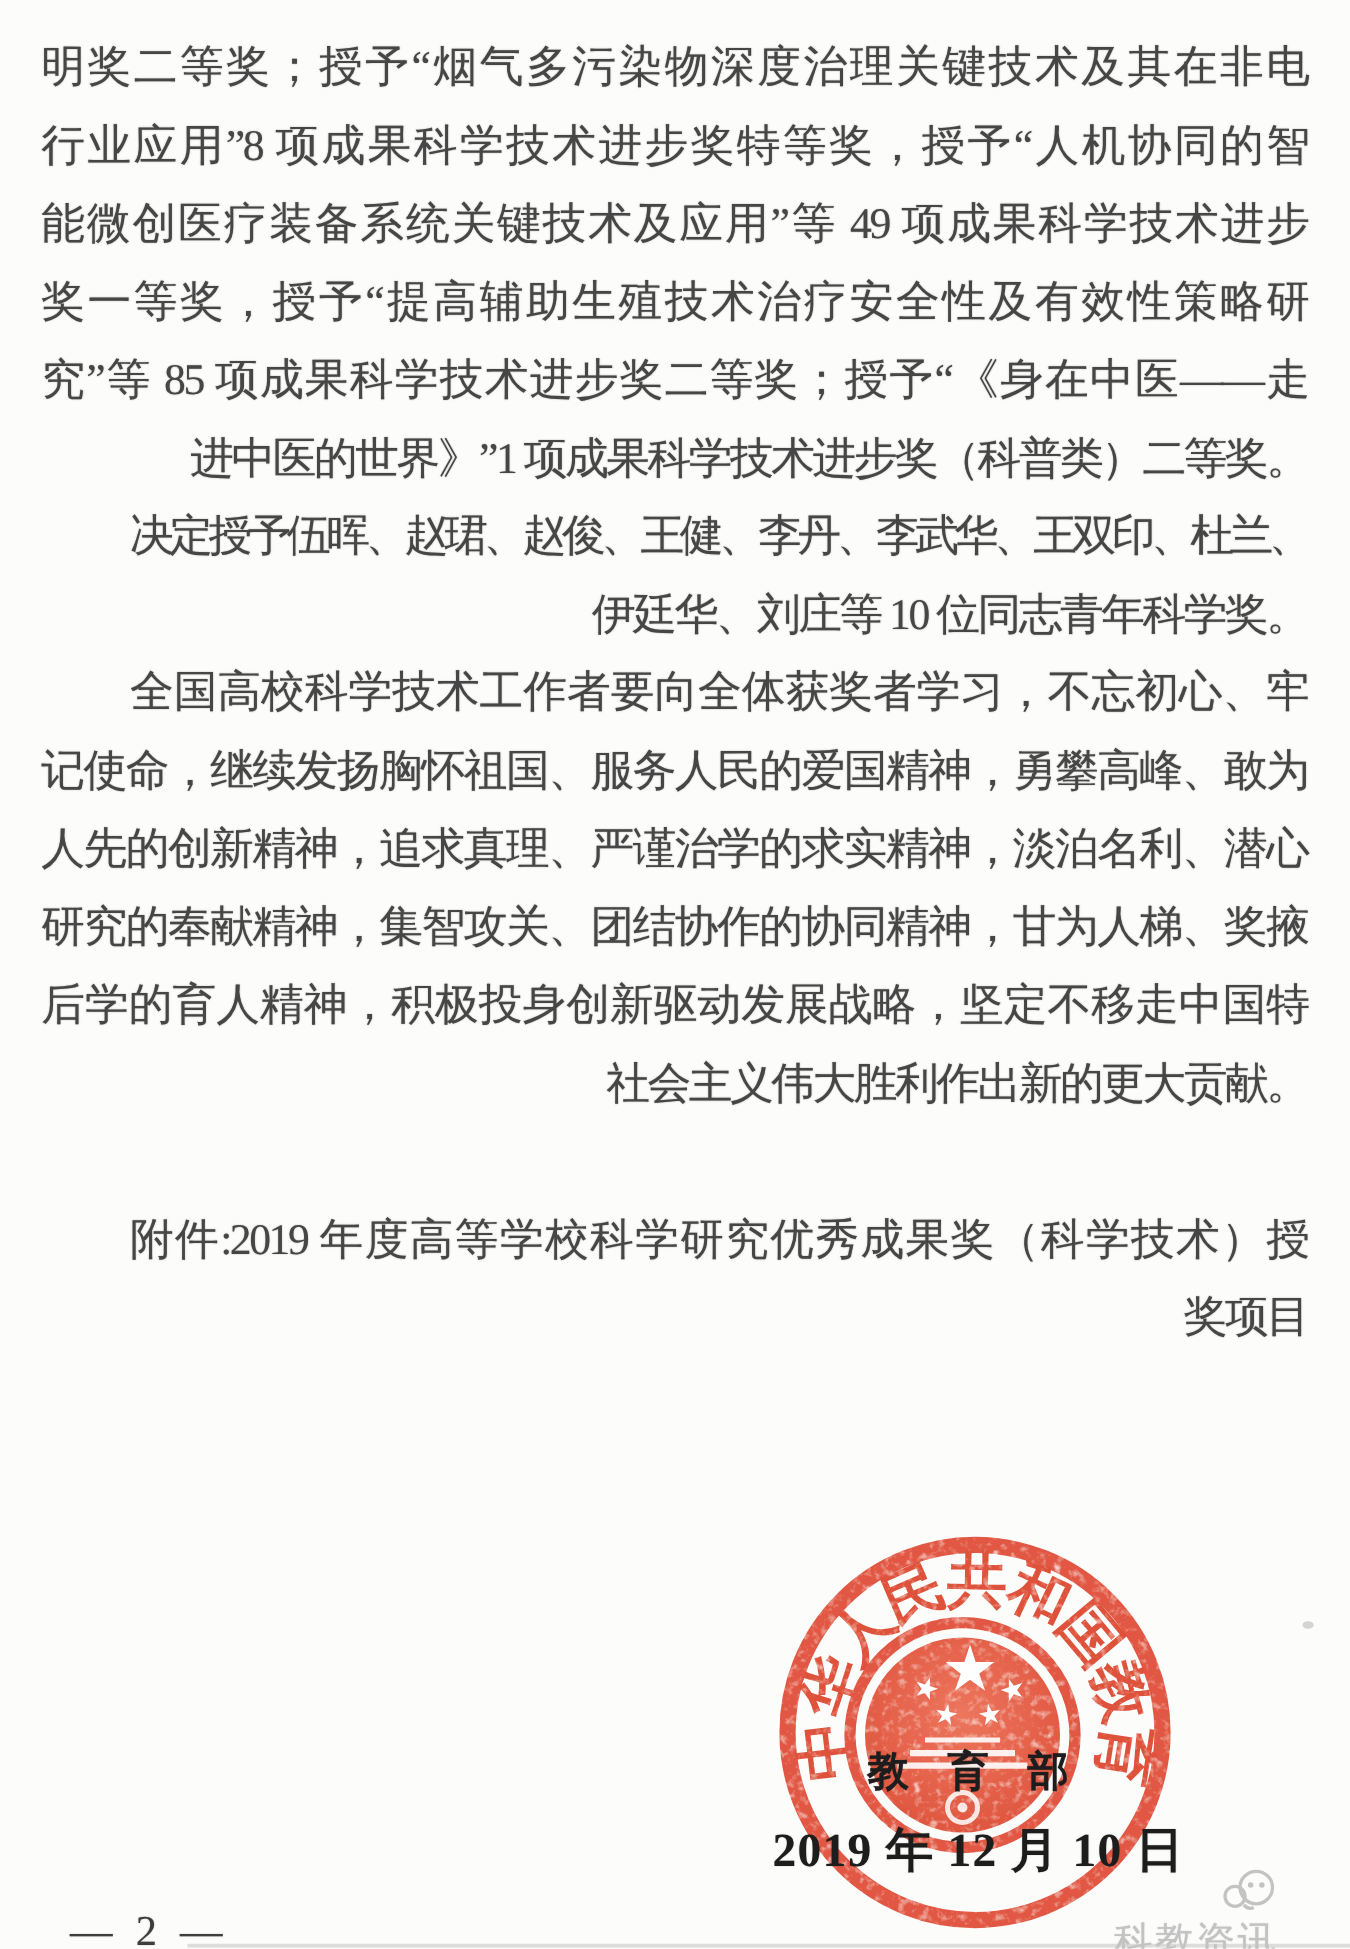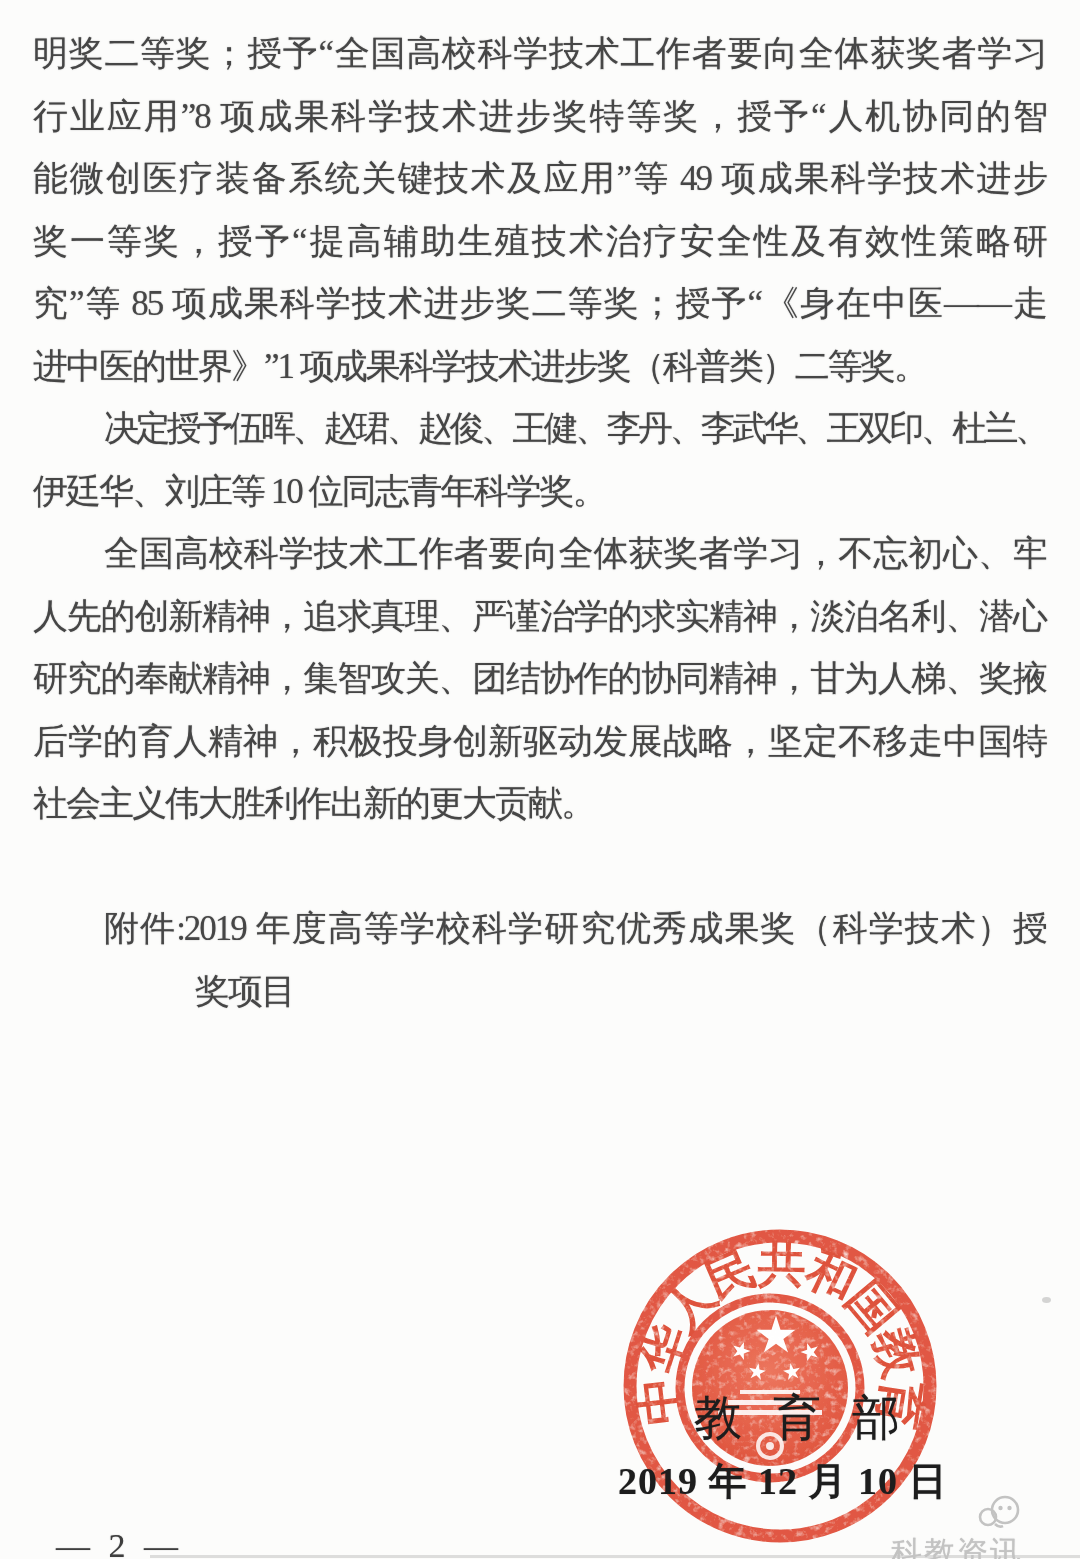--- a/index.html
+++ b/index.html
@@ -16,30 +16,31 @@
   }
   
   .doc{
     position:absolute;left:33px;top:23px;width:1013px;
     color:#464646;
   }
   .ln{
     height:62.5px;line-height:62.5px;
     font-size:35px;letter-spacing:-2px;
     text-shadow:0 0 1.2px rgba(70,70,70,.55);
+    text-align:right;
   }
   .full{text-align:justify;text-align-last:justify;text-justify:inter-character;}
   .ind1{padding-left:71px;font-family:Liberation Serif, serif;}
   .ind2{padding-left:162px;}
   .tight{letter-spacing:-4px;}
   
   .seal{position:absolute;left:600px;top:1206px;width:360px;height:360px;}
   .seal-label{
     position:absolute;left:694px;top:1396px;height:44px;line-height:44px;
-    font-size:48px;font-weight:400;letter-spacing:31px;color:#1d1d1d;
+    font-size:33px;font-weight:700;letter-spacing:31px;color:#1d1d1d;
     text-shadow:0 0 1px rgba(0,0,0,.4);white-space:nowrap;
   }
   .seal-date{
     position:absolute;left:618px;top:1461px;height:40px;line-height:40px;
     font-size:38px;font-weight:600;letter-spacing:1px;color:#1d1d1d;
     text-shadow:0 0 1px rgba(0,0,0,.35);white-space:nowrap;
   }
   
   .watermark{
     position:absolute;left:888px;top:1490px;display:flex;align-items:flex-end;
@@ -62,29 +63,30 @@
     position:absolute;left:1042px;top:1297px;width:9px;height:6px;border-radius:50%;
     background:#c9c9c9;opacity:.8;
   }
 </style>
 </head>
 <body>
 
 <div class="page">
 
   <div class="doc">
-    <div class="ln full">明奖二等奖；授予“全国高校科学技术工作者要向全体获奖者学习</div>
+    <div class="ln full">明奖二等奖；授予“烟气多污染物深度治理关键技术及其在非电</div>
     <div class="ln full">行业应用”8 项成果科学技术进步奖特等奖，授予“人机协同的智</div>
     <div class="ln full">能微创医疗装备系统关键技术及应用”等 49 项成果科学技术进步</div>
     <div class="ln full">奖一等奖，授予“提高辅助生殖技术治疗安全性及有效性策略研</div>
     <div class="ln full">究”等 85 项成果科学技术进步奖二等奖；授予“《身在中医——走</div>
     <div class="ln">进中医的世界》”1 项成果科学技术进步奖（科普类）二等奖。</div>
     <div class="ln full ind1 tight">决定授予伍晖、赵珺、赵俊、王健、李丹、李武华、王双印、杜兰、</div>
     <div class="ln">伊廷华、刘庄等 10 位同志青年科学奖。</div>
     <div class="ln full ind1">全国高校科学技术工作者要向全体获奖者学习，不忘初心、牢</div>
+    <div class="ln full">记使命，继续发扬胸怀祖国、服务人民的爱国精神，勇攀高峰、敢为</div>
     <div class="ln full">人先的创新精神，追求真理、严谨治学的求实精神，淡泊名利、潜心</div>
     <div class="ln full">研究的奉献精神，集智攻关、团结协作的协同精神，甘为人梯、奖掖</div>
     <div class="ln full">后学的育人精神，积极投身创新驱动发展战略，坚定不移走中国特</div>
     <div class="ln">社会主义伟大胜利作出新的更大贡献。</div>
     <div class="ln"></div>
     <div class="ln full ind1">附件:2019 年度高等学校科学研究优秀成果奖（科学技术）授</div>
     <div class="ln ind2">奖项目</div>
   </div>
 
   <svg class="seal" viewBox="0 0 360 360" aria-hidden="true">

